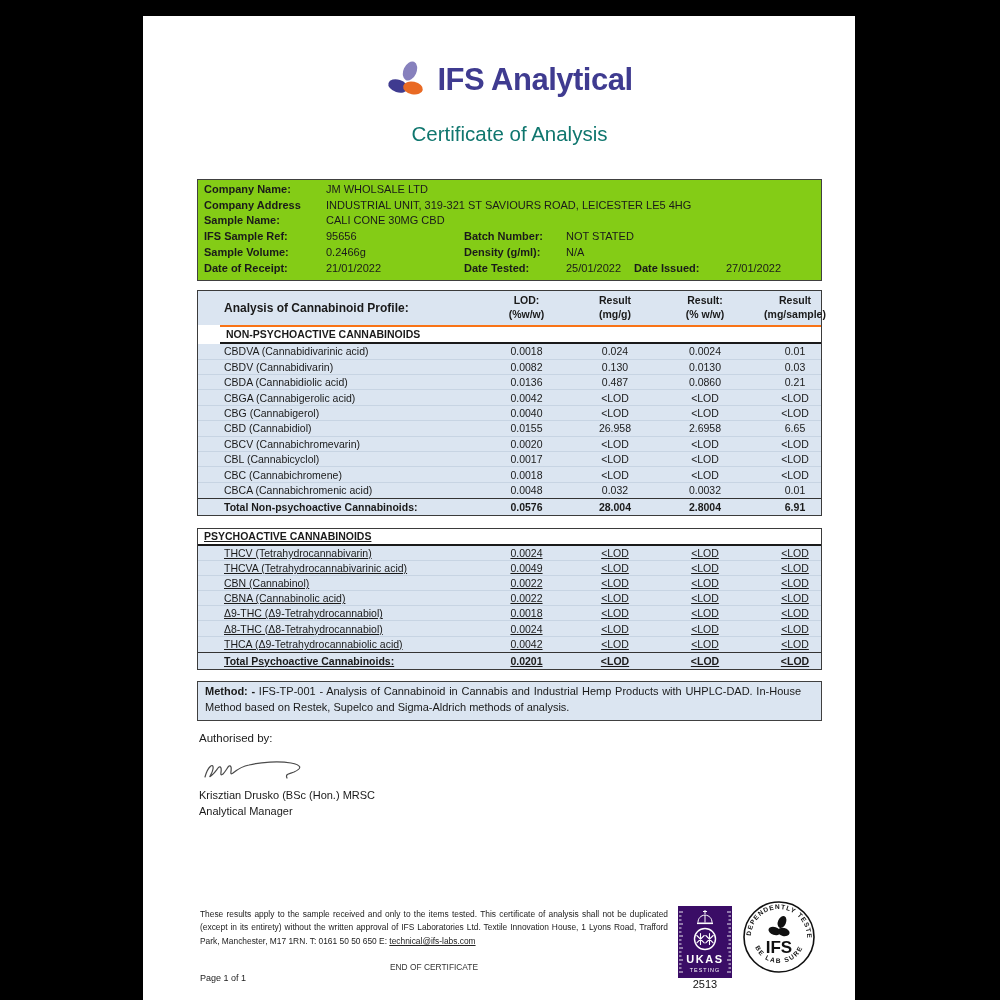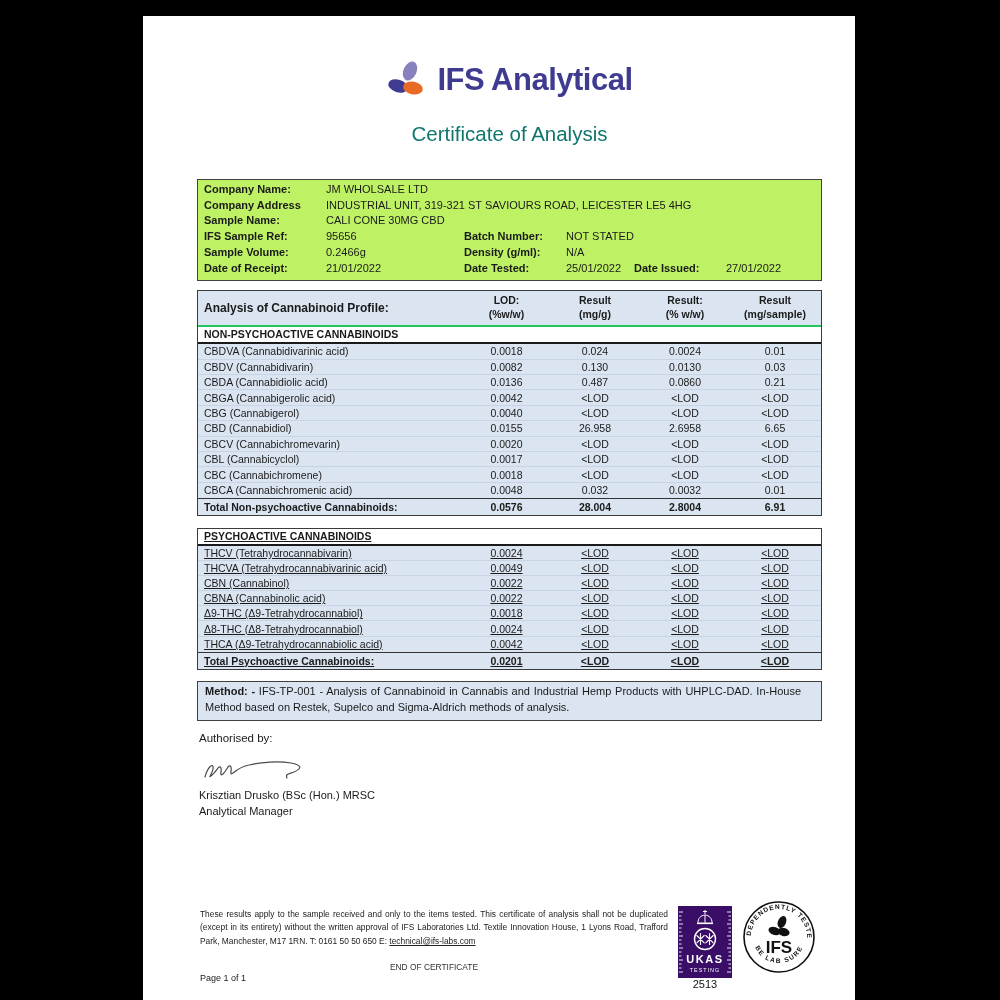--- a/index.html
+++ b/index.html
@@ -7,33 +7,33 @@
   .screen { position:relative; width:1000px; height:1000px; background:#000; overflow:hidden; }
   .page { position:absolute; left:143px; top:16px; width:712px; height:998px; background:#fff; }
   .content { position:absolute; left:54px; top:0; width:625px; height:1000px; color:#1a1a1a; }
 
   
   .brand-row { position:absolute; top:44px; left:0; width:100%; display:flex; justify-content:center; align-items:center; gap:9px; }
   .brand-text { font-size:31px; font-weight:bold; color:#3F3B90; letter-spacing:-0.5px; }
   .doc-title { position:absolute; top:106px; left:0; width:100%; text-align:center; font-size:20.5px; color:#0f766e; }
 
   
-  .info-table { position:absolute; top:163px; left:0; width:625px; background:#bef264; border:1.5px solid #404040; padding:2px 0 4px 0; font-size:11px; }
+  .info-table { position:absolute; top:163px; left:0; width:625px; background:#84cc16; border:1.5px solid #404040; padding:2px 0 4px 0; font-size:11px; }
   .irow { line-height:15.7px; padding-left:6px; white-space:nowrap; }
   .irow .lab { font-weight:bold; display:inline-block; }
   .w-lab { width:122px; } .w-val { width:138px; display:inline-block; } .w-lab2 { width:102px; } .w-val2 { width:68px; display:inline-block; } .w-lab3 { width:92px; }
 
   
   .a-table { position:absolute; left:0; width:625px; border:1.5px solid #3b3b3b; font-size:10.5px; }
-  .a-table .grid { display:grid; grid-template-columns:265px 87px 90px 90px 90px; align-items:center; }
+  .a-table .grid { display:grid; grid-template-columns:265px 87px 90px 90px 90px; align-items:center;padding-left:20px; }
   .thead { background:#DBE5F1; padding:3px 0 4px 0; }
   .thead .tname { font-size:12px; font-weight:bold; padding-left:6px; }
   .thead .col { text-align:center; font-weight:bold; line-height:1.3; }
   .sec-row { background:#fff; font-weight:bold; padding:1px 6px 2px 6px; border-bottom:2px solid #1a1a1a; }
-  .sec-row.after-head { border-top:2px solid #22c55e; }
+  .sec-row.after-head { border-top:2px solid #f97316;margin-left:22px; }
   .t-row { background:#DBE5F1; height:15.4px; border-bottom:1px solid #c7d4e3; }
   .rows .t-row:last-child { border-bottom:0; }
   .t-row .n { padding-left:6px; }
   .t-row .v { text-align:center; }
   .total-row { background:#DBE5F1; font-weight:bold; height:17px; border-top:1.5px solid #333; }
   .total-row .n { padding-left:6px; }
   .total-row .v { text-align:center; }
   .tbl-analysis { top:274px; }
   .tbl-psy { top:512px;text-decoration:underline; }
   .tbl-psy .t-row { height:15.1px; }

